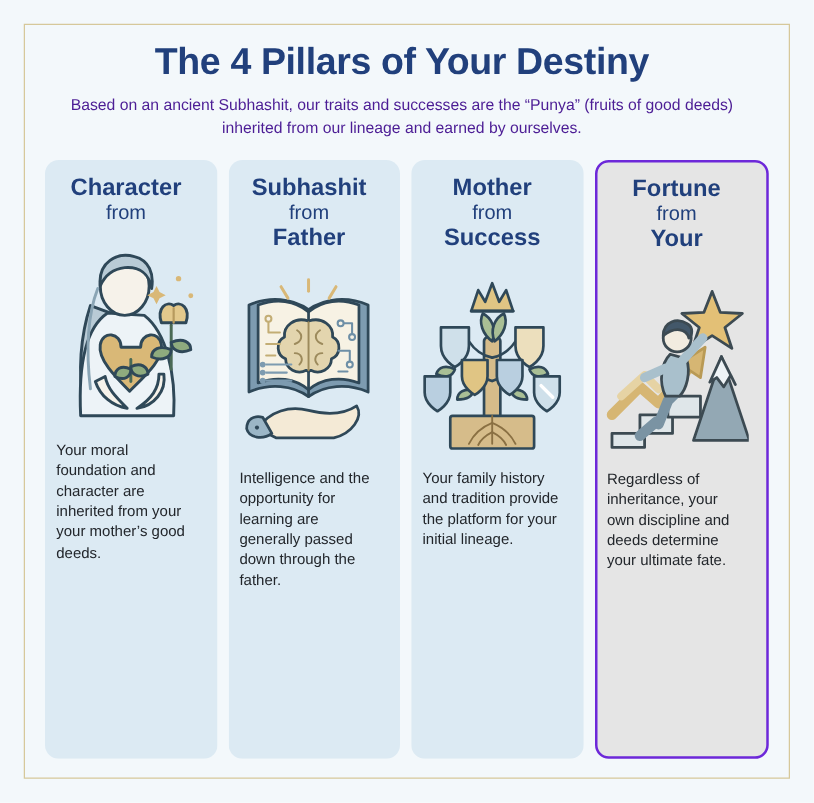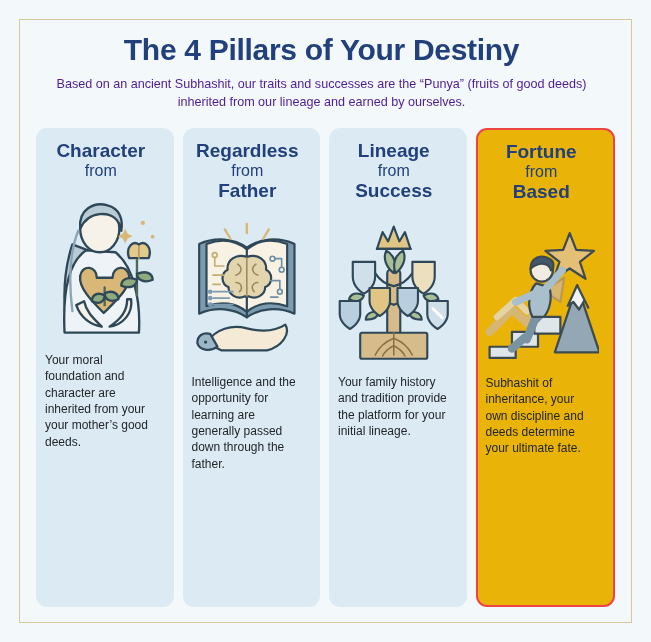--- a/index.html
+++ b/index.html
@@ -83,22 +83,22 @@
     background: #dceaf3;
     border-radius: 11px;
     display: flex;
     flex-direction: column;
     align-items: center;
     padding: 11px 14px 10px 6px;
     box-sizing: border-box;
     border: 1.5px solid transparent;
   }
   .card.highlight {
-    background: #eab308;
-    border: 2px solid #ef4444;
+    background: #e5e5e5;
+    border: 2px solid #6d28d9;
   }
 
   .card-head {
     text-align: center;
     color: #21407c;
     line-height: 1.16;
     margin-bottom: 6px;
   }
   .head-main {
     display: block;
@@ -193,21 +193,21 @@
               <circle cx="102" cy="34" r="2.2"></circle>
               <circle cx="112" cy="48" r="2"></circle>
             </g>
           </svg>
         </div>
         <div class="card-body">Your moral foundation and character are inherited from your your mother’s good deeds.</div>
       </div>
 
       <div class="card">
         <div class="card-head">
-          <span class="head-main">Regardless</span>
+          <span class="head-main">Subhashit</span>
           <span class="head-from">from</span>
           <span class="head-source">Father</span>
         </div>
         <div class="art">
           <svg width="126" height="156" viewBox="0 0 126 156">
             <g fill="none" stroke="#2f4858" stroke-width="2.4" stroke-linecap="round" stroke-linejoin="round">
 
               <path d="M10 30 L10 106 C28 98 48 100 62 110 C76 100 96 98 114 106 L114 30 C96 22 76 24 62 34 C48 24 28 22 10 30 Z" fill="#7d9bb0"></path>
 
               <path d="M18 30 L18 98 C34 92 50 94 62 104 C74 94 90 92 106 98 L106 30 C90 24 74 26 62 36 C50 26 34 24 18 30 Z" fill="#f7f2e4"></path>
@@ -257,21 +257,21 @@
               <path d="M44 24 L38 14"></path>
               <path d="M80 24 L86 14"></path>
             </g>
           </svg>
         </div>
         <div class="card-body">Intelligence and the opportunity for learning are generally passed down through the father.</div>
       </div>
 
       <div class="card">
         <div class="card-head">
-          <span class="head-main">Lineage</span>
+          <span class="head-main">Mother</span>
           <span class="head-from">from</span>
           <span class="head-source">Success</span>
         </div>
         <div class="art">
           <svg width="124" height="156" viewBox="0 0 124 156">
             <g fill="none" stroke="#2f4858" stroke-width="2.3" stroke-linecap="round" stroke-linejoin="round">
 
               <path d="M55 128 L55 62 C55 56 69 56 69 62 L69 128 Z" fill="#d6bc8a"></path>
 
               <path d="M62 96 C48 92 40 84 34 78"></path>
@@ -311,21 +311,21 @@
             </g>
           </svg>
         </div>
         <div class="card-body">Your family history and tradition provide the platform for your initial lineage.</div>
       </div>
 
       <div class="card highlight">
         <div class="card-head">
           <span class="head-main">Fortune</span>
           <span class="head-from">from</span>
-          <span class="head-source">Based</span>
+          <span class="head-source">Your</span>
         </div>
         <div class="art">
           <svg width="124" height="156" viewBox="0 0 124 156">
             <g fill="none" stroke="#3c4a52" stroke-width="2.4" stroke-linecap="round" stroke-linejoin="round">
 
               <path d="M76 146 L100 74 L124 146 Z" fill="#93a8b4"></path>
               <path d="M100 74 L90 96 L96 92 L102 100 L108 90 L112 98 Z" fill="#eef3f6"></path>
 
               <path d="M6 124 L30 100 L46 114 L72 84" stroke="#d6b673" stroke-width="9"></path>
               <path d="M64 80 L86 66 L82 92 Z" fill="#d6b673" stroke="#b99a55"></path>
@@ -346,18 +346,18 @@
 
               <path d="M66 78 L84 58" stroke-width="8" stroke="#a9c0cc"></path>
 
               <path d="M52 84 L34 92" stroke-width="8" stroke="#a9c0cc"></path>
 
               <circle cx="62" cy="58" r="12" fill="#f2ece0"></circle>
               <path d="M50 56 C50 44 62 40 71 46 C76 49 75 56 72 58 C70 50 60 48 50 56 Z" fill="#43586a"></path>
             </g>
           </svg>
         </div>
-        <div class="card-body">Subhashit of inheritance, your own discipline and deeds determine your ultimate fate.</div>
+        <div class="card-body">Regardless of inheritance, your own discipline and deeds determine your ultimate fate.</div>
       </div>
 
     </div>
   </div>
 </div>
 
 </body></html>

